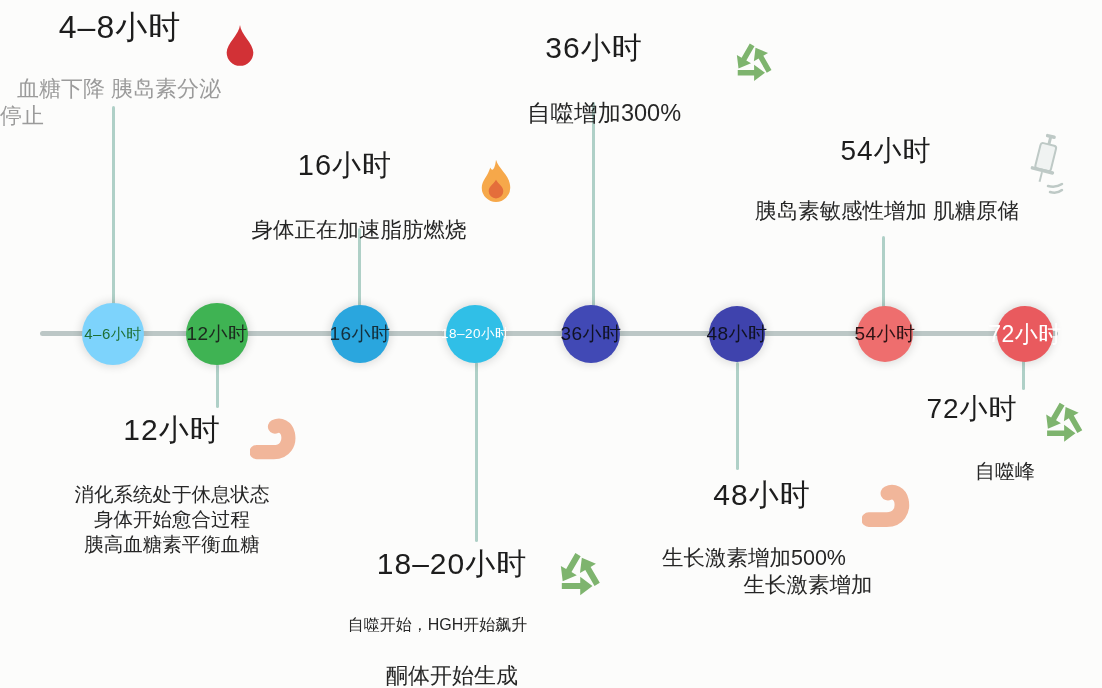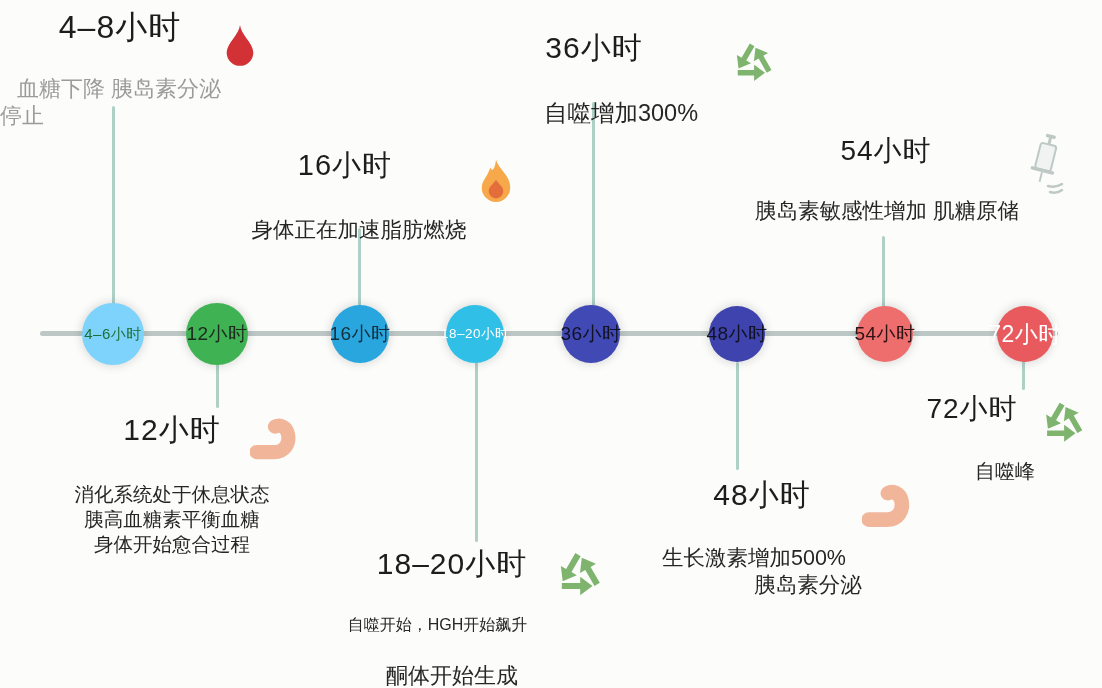--- a/index.html
+++ b/index.html
@@ -76,21 +76,21 @@
     <span class="icon" style="left: 477px; top: 157px; width: 38px; height: 50px; color: rgb(246, 161, 60);">
       <svg viewBox="0 0 24 30">
         <path fill="currentColor" d="M12 1 C13.8 7.2 21 10.8 21 18.6 A9 9 0 0 1 3 18.6 C3 14 6.8 11.4 8.4 5.8 C9.6 8.6 11.2 7.4 12 1 Z"></path>
         <path fill="#e2622b" d="M12 13.5 C13.8 16.8 16.6 17.4 16.6 20.8 A4.6 4.6 0 0 1 7.4 20.8 C7.4 17.4 10.2 16.8 12 13.5 Z"></path>
       </svg>
     </span>
   </div>
 
   <div>
     <div class="ann-title" style="left:524px;top:28px;width:140px;font-size:30px;">36小时</div>
-    <div class="ann-text center" style="left:525px;top:66px;width:192px;font-size:23.5px;">自噬增加300%</div>
+    <div class="ann-text center" style="left:508px;top:66px;width:192px;font-size:23.5px;">自噬增加300%</div>
     <span class="icon" style="left: 729px; top: 36px; width: 48px; height: 54px; color: rgb(116, 174, 99);">
       <svg viewBox="0 0 44 44">
         <path fill="currentColor" d="M8 28.5 h15 v-5 l10 7.5 -10 7.5 v-5 H8 Z"></path>
         <path fill="currentColor" transform="rotate(120 22 22)" d="M8 28.5 h15 v-5 l10 7.5 -10 7.5 v-5 H8 Z"></path>
         <path fill="currentColor" transform="rotate(240 22 22)" d="M8 28.5 h15 v-5 l10 7.5 -10 7.5 v-5 H8 Z"></path>
       </svg>
     </span>
   </div>
 
   <div>
@@ -110,22 +110,22 @@
         <path d="M28 54 q8 2 14 -2" stroke="currentColor" stroke-width="2.5" fill="none" stroke-linecap="round"></path>
         <path d="M30 60 q7 2 12 -2" stroke="currentColor" stroke-width="2.5" fill="none" stroke-linecap="round"></path>
       </svg>
     </span>
   </div>
 
   <div>
     <div class="ann-title" style="left:102px;top:410px;width:140px;font-size:30px;">12小时</div>
     <div class="ann-text center" style="left:42px;top:451px;width:260px;font-size:19.5px;line-height:25px;">
       <div>消化系统处于休息状态</div>
+      <div>身体开始愈合过程</div>
       <div>胰高血糖素平衡血糖</div>
-      <div>身体开始愈合过程</div>
     </div>
     <span class="icon" style="left: 250px; top: 412px; width: 52px; height: 52px; opacity: 0.8; color: rgb(239, 165, 131);">
       <svg viewBox="0 0 48 48">
           <path d="M6 37 H22 C32 37 37 29 35 20 C33.6 14 28 11 23 13.5" stroke="currentColor" stroke-width="13" fill="none" stroke-linecap="round" stroke-linejoin="round"></path>
         </svg>
     </span>
   </div>
 
   <div>
     <div class="ann-title" style="left:362px;top:544px;width:180px;font-size:30px;">18–20小时</div>
@@ -136,21 +136,21 @@
         <path fill="currentColor" transform="rotate(120 22 22)" d="M8 28.5 h15 v-5 l10 7.5 -10 7.5 v-5 H8 Z"></path>
         <path fill="currentColor" transform="rotate(240 22 22)" d="M8 28.5 h15 v-5 l10 7.5 -10 7.5 v-5 H8 Z"></path>
       </svg>
     </span>
     <div class="ann-text center" style="left:362px;top:630px;width:180px;font-size:22px;">酮体开始生成</div>
   </div>
 
   <div>
     <div class="ann-title" style="left:692px;top:475px;width:140px;font-size:30px;">48小时</div>
     <div class="ann-text center" style="left:654px;top:512px;width:200px;font-size:21.5px;">生长激素增加500%</div>
-    <div class="ann-text center" style="left:708px;top:539px;width:200px;font-size:21.5px;">胰岛素分泌</div>
+    <div class="ann-text center" style="left:708px;top:539px;width:200px;font-size:21.5px;">生长激素增加</div>
     <span class="icon" style="left: 862px; top: 478px; width: 54px; height: 54px; opacity: 0.8; color: rgb(239, 165, 131);">
       <svg viewBox="0 0 48 48">
           <path d="M6 37 H22 C32 37 37 29 35 20 C33.6 14 28 11 23 13.5" stroke="currentColor" stroke-width="13" fill="none" stroke-linecap="round" stroke-linejoin="round"></path>
         </svg>
     </span>
   </div>
 
   <div>
     <div class="ann-title" style="left:902px;top:390px;width:140px;font-size:28px;">72小时</div>
     <div class="ann-text center" style="left:935px;top:427px;width:140px;font-size:20px;">自噬峰</div>

